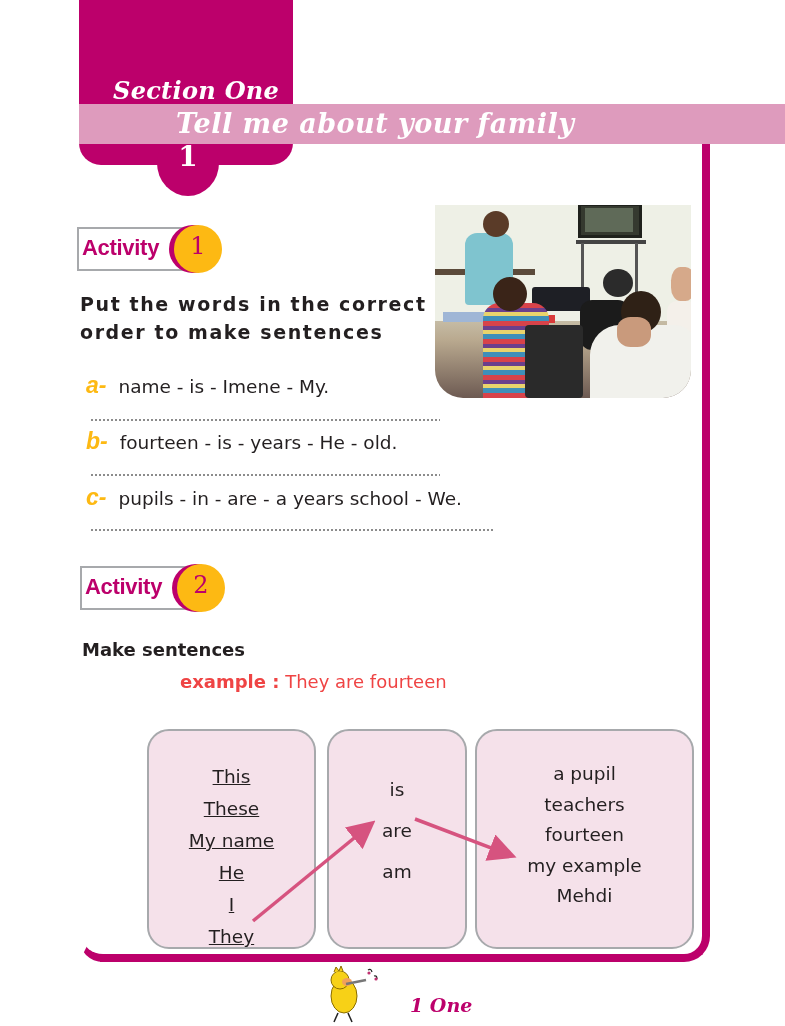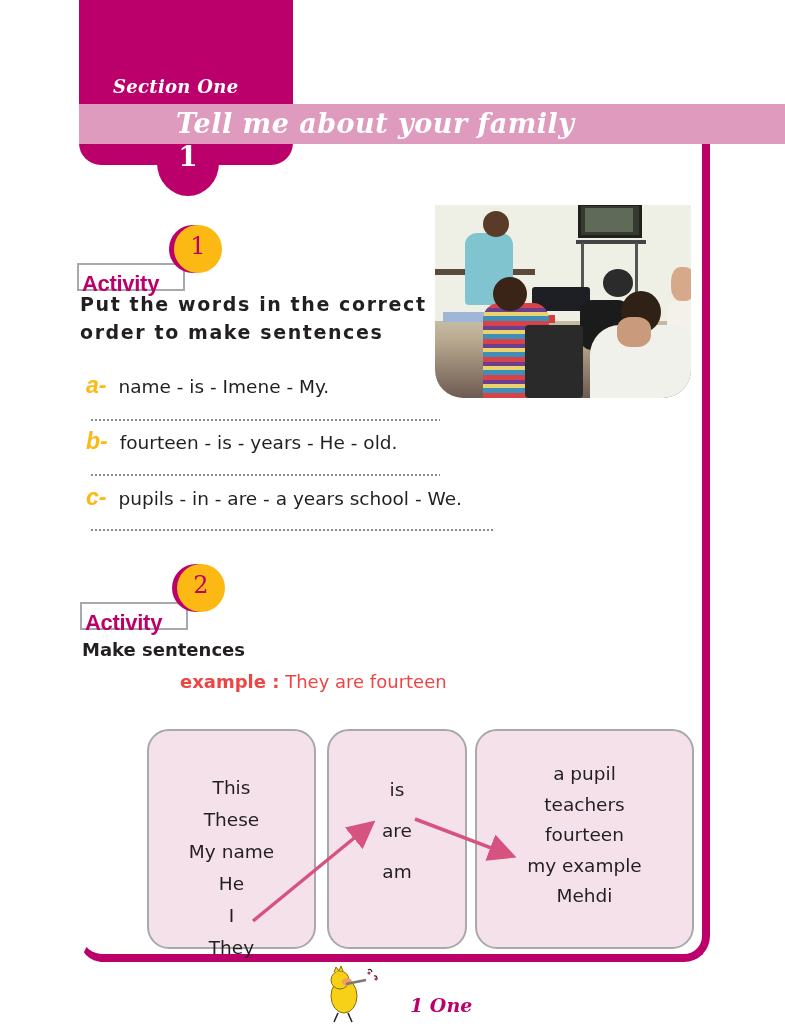--- a/index.html
+++ b/index.html
@@ -6,21 +6,21 @@
   html, body { width: 785px; height: 1026px; background: #ffffff; overflow: hidden; }
   body { position: relative; font-family: "DejaVu Sans", sans-serif; color: #231f20; }
 
   .section-tab {
     position: absolute; left: 79px; top: 0; width: 214px; height: 165px;
     background: #bc006b; border-radius: 0 0 22px 22px;
   }
   .section-label {
     position: absolute; left: 113px; top: 76px;
     font-family: "DejaVu Serif", serif; font-style: italic; font-weight: bold;
-    font-size: 18px; color: #ffffff; letter-spacing: 0.3px;
+    font-size: 24px; color: #ffffff; letter-spacing: 0.3px;
   }
   .unit-circle {
     position: absolute; left: 157px; top: 130px; width: 62px; height: 66px;
     background: #bc006b; border-radius: 50%;
   }
   .unit-number {
     position: absolute; left: 157px; top: 140px; width: 62px; text-align: center;
     font-family: "DejaVu Serif", serif; font-weight: bold; font-size: 28px; color: #ffffff;
   }
   .banner {
@@ -47,22 +47,22 @@
     background: #bc006b;
   }
   .frame-corner-bl {
     position: absolute; left: 79px; top: 930px; width: 40px; height: 32px;
     border-left: 4px solid #bc006b; border-bottom: 8px solid #bc006b;
     border-bottom-left-radius: 24px; border-left-color: transparent;
   }
 
   .activity-badge { position: absolute; height: 42px; }
   .activity-box {
-    position: absolute; left: 0; top: 2px; width: 108px; height: 28px;
-    border: 2px solid #a7a9ac; background: #fff; margin-top: 36px;
+    position: absolute; left: 0; top: 2px; width: 108px; height: 44px;
+    border: 2px solid #a7a9ac; background: #fff;
   }
   .activity-label {
     position: absolute; left: 3px; top: 6px;
     font-family: "Liberation Sans", sans-serif; font-weight: bold; font-size: 22px;
     color: #bc006b; letter-spacing: -0.3px;
   }
   .activity-circle-shadow {
     position: absolute; left: 92px; top: 0px; width: 48px; height: 48px;
     border-radius: 50%; background: #bc006b;
   }
@@ -123,21 +123,21 @@
 
   .example { position: absolute; left: 180px; top: 671px; font-size: 18px; color: #ef4444; }
   .example b { font-weight: bold; }
 
   .word-box {
     position: absolute; top: 729px; height: 220px;
     background: #f5e1ea; border: 2px solid #a7a9ac; border-radius: 22px;
     display: flex; flex-direction: column; align-items: center;
     font-size: 18.5px; color: #231f20;
   }
-  .box1 { left: 147px; width: 169px; padding-top: 41px; }
+  .box1 { left: 147px; width: 169px; padding-top: 30px; text-decoration: underline; }
   .box2 { left: 327px; width: 140px; padding-top: 38px; }
   .box3 { left: 475px; width: 219px; padding-top: 28px; }
   .box1 .w { height: 32px; line-height: 32px; }
   .box2 .w { height: 41px; line-height: 41px; }
   .box3 .w { height: 30.5px; line-height: 30.5px; }
 
   .arrows { position: absolute; left: 0; top: 0; width: 785px; height: 1026px; pointer-events: none; }
 
   .mascot { position: absolute; left: 322px; top: 966px; width: 60px; height: 58px; }
   .page-num {

